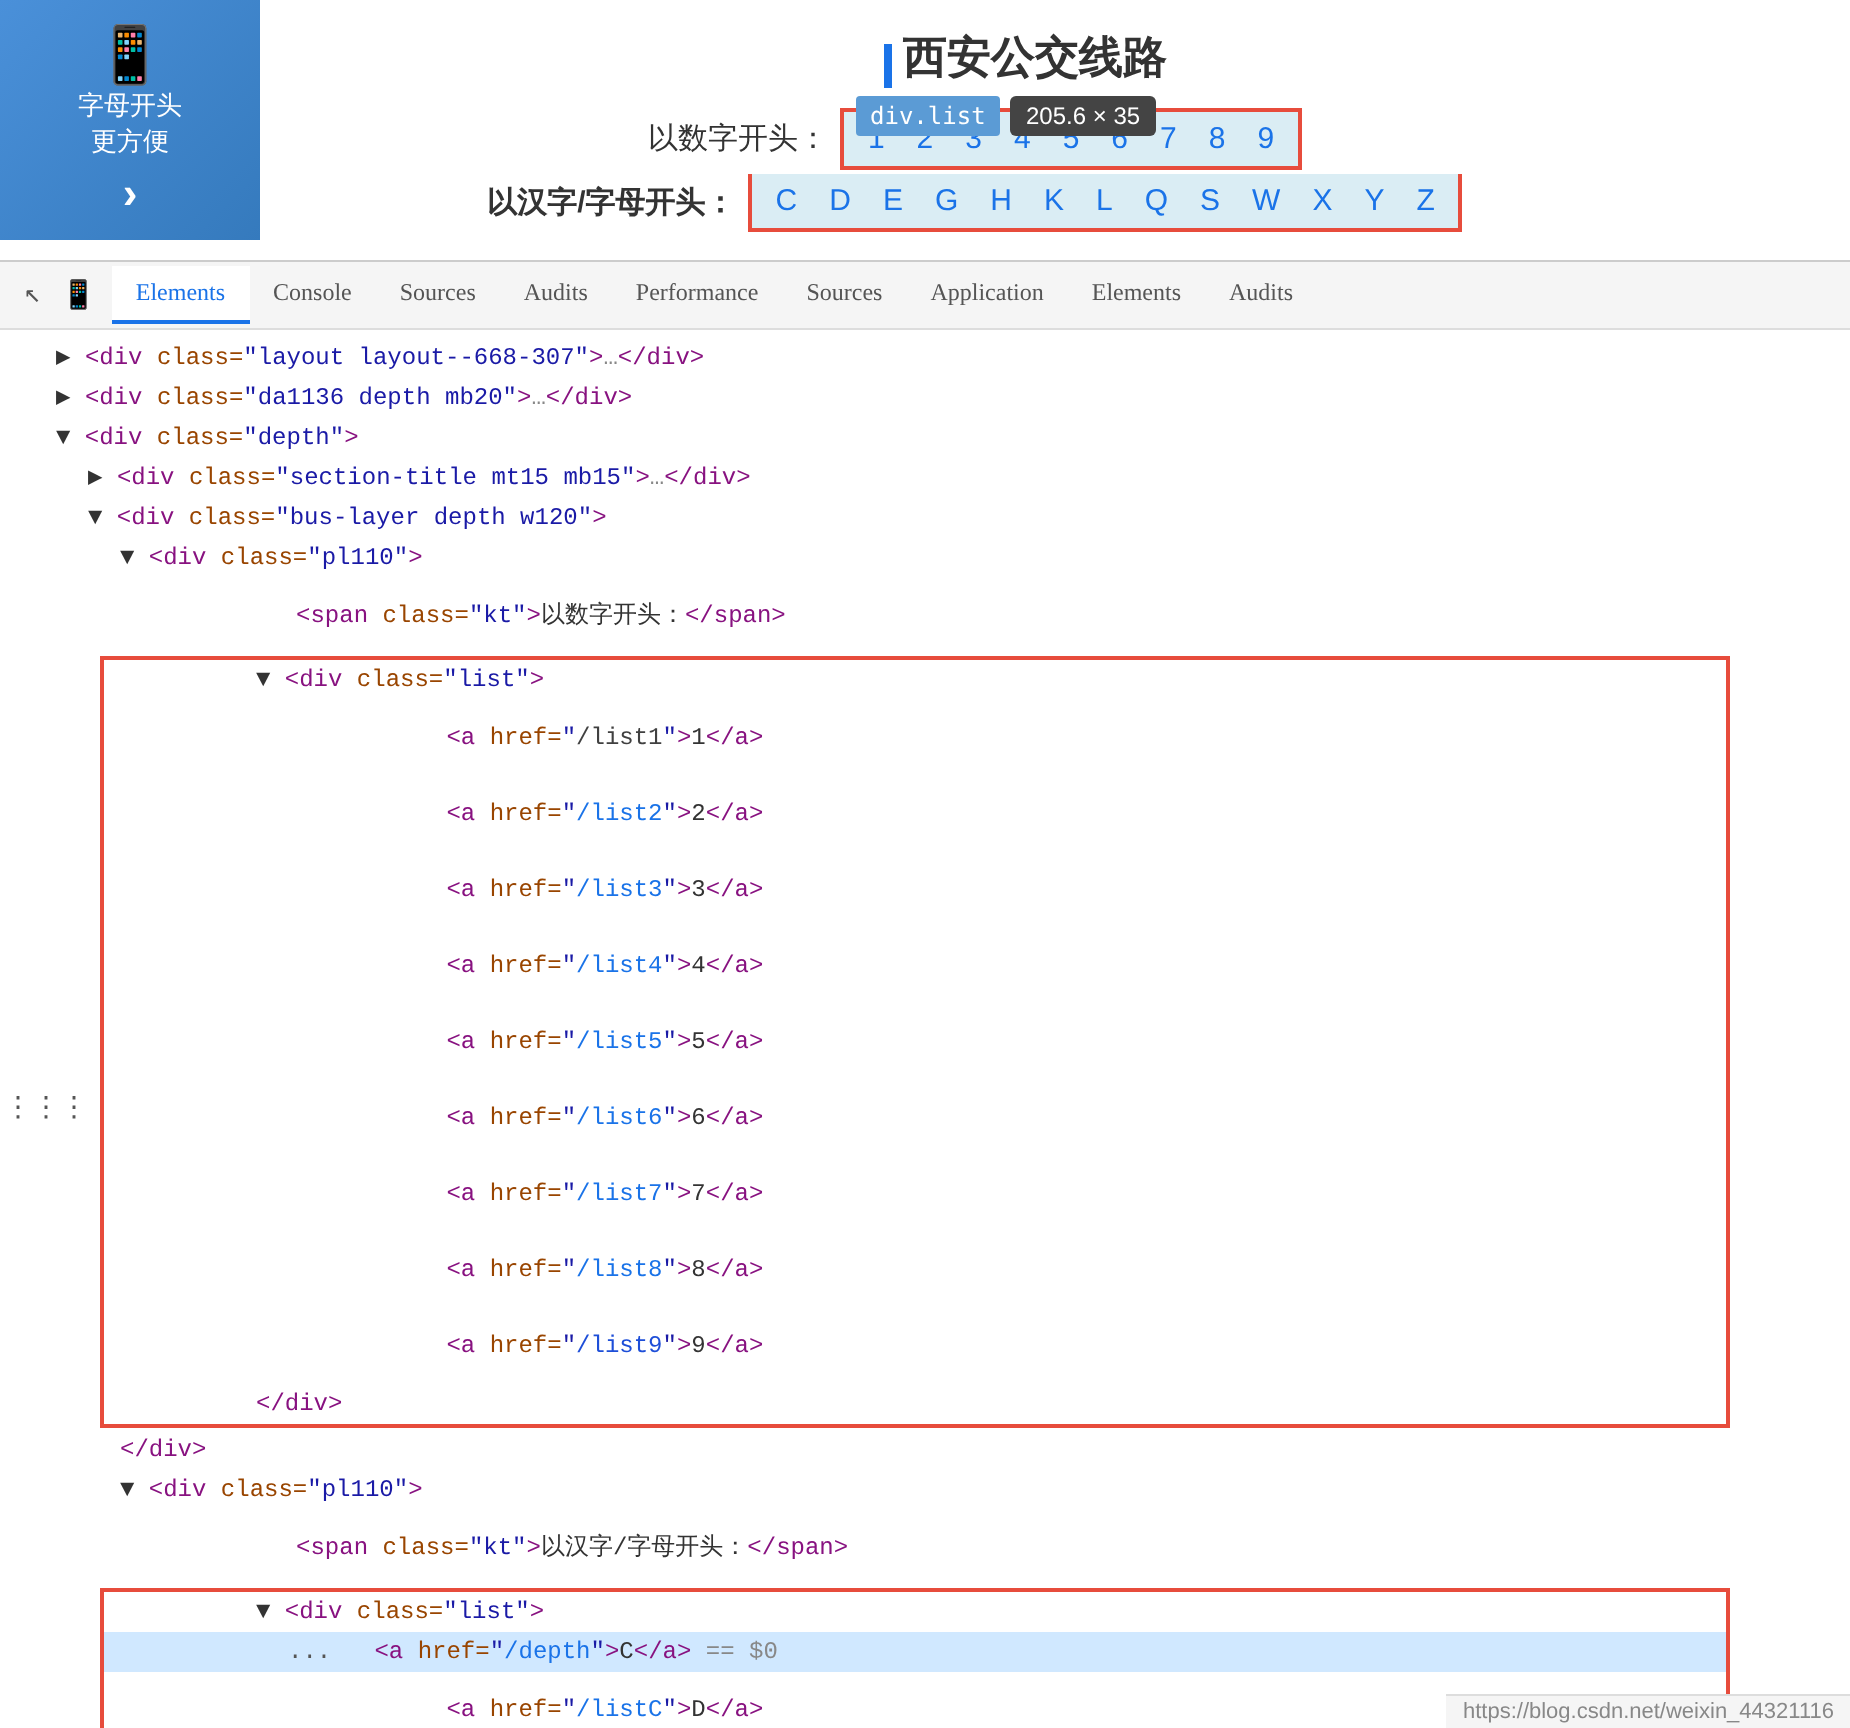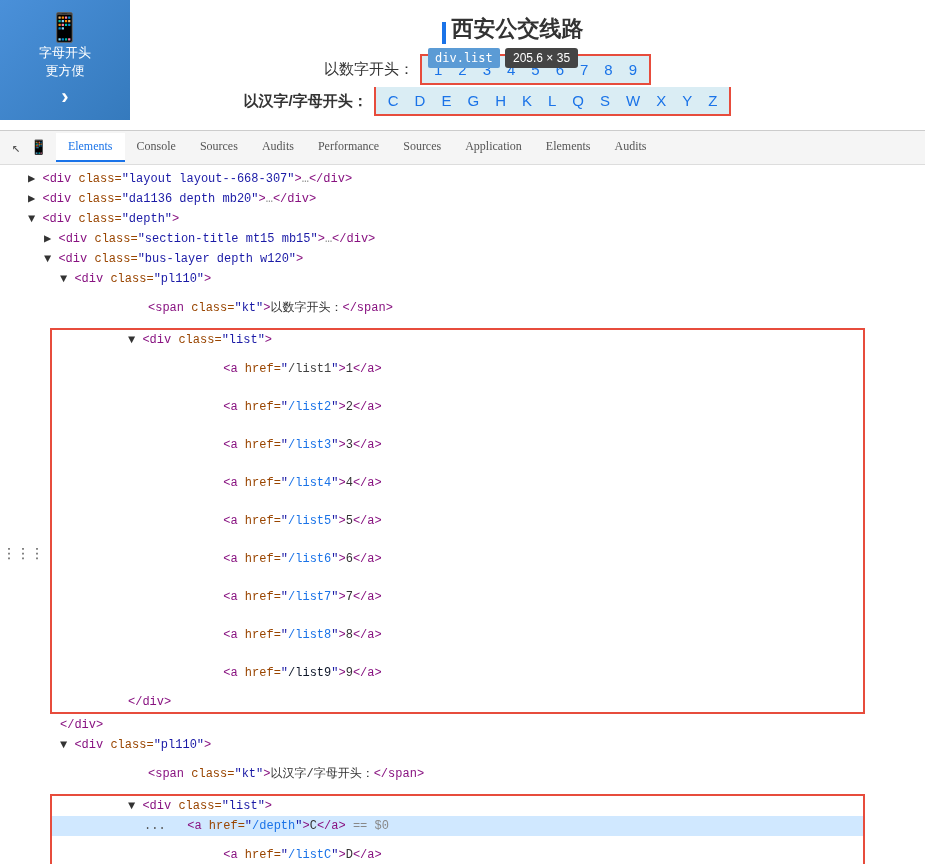--- a/index.html
+++ b/index.html
@@ -200,21 +200,21 @@
       <div class="html-line" style="padding-left:92px;">
         &nbsp;&nbsp;&nbsp;<span style="color:#881280;">&lt;a</span>&nbsp;<span style="color:#994500;">href=</span><span style="color:#1a1aa6;">"<span style="color:#1a73e8;">/list6</span>"</span><span style="color:#881280;">&gt;</span><span style="color:#333;">6</span><span style="color:#881280;">&lt;/a&gt;</span>
       </div>
       <div class="html-line" style="padding-left:92px;">
         &nbsp;&nbsp;&nbsp;<span style="color:#881280;">&lt;a</span>&nbsp;<span style="color:#994500;">href=</span><span style="color:#1a1aa6;">"<span style="color:#1a73e8;">/list7</span>"</span><span style="color:#881280;">&gt;</span><span style="color:#333;">7</span><span style="color:#881280;">&lt;/a&gt;</span>
       </div>
       <div class="html-line" style="padding-left:92px;">
         &nbsp;&nbsp;&nbsp;<span style="color:#881280;">&lt;a</span>&nbsp;<span style="color:#994500;">href=</span><span style="color:#1a1aa6;">"<span style="color:#1a73e8;">/list8</span>"</span><span style="color:#881280;">&gt;</span><span style="color:#333;">8</span><span style="color:#881280;">&lt;/a&gt;</span>
       </div>
       <div class="html-line" style="padding-left:92px;">
-        &nbsp;&nbsp;&nbsp;<span style="color:#881280;">&lt;a</span>&nbsp;<span style="color:#994500;">href=</span><span style="color:#1a1aa6;">"<span style="color:#0f172a;">/list9</span>"</span><span style="color:#881280;">&gt;</span><span style="color:#333;">9</span><span style="color:#881280;">&lt;/a&gt;</span>
+        &nbsp;&nbsp;&nbsp;<span style="color:#881280;">&lt;a</span>&nbsp;<span style="color:#994500;">href=</span><span style="color:#1a1aa6;">"<span style="color:#1d4ed8;">/list9</span>"</span><span style="color:#881280;">&gt;</span><span style="color:#333;">9</span><span style="color:#881280;">&lt;/a&gt;</span>
       </div>
       <div class="html-line" style="padding-left:76px;">
         <span style="color:#881280;">&lt;/div&gt;</span>
       </div>
 
     </div>
 
     <div class="html-line indent-3">
       <span style="color:#881280;">&lt;/div&gt;</span>
     </div>
@@ -231,14 +231,17 @@
       </div>
       <div class="html-line selected" style="padding-left:92px;background:#d0e8ff;">
         <span style="color:#555;">...</span>&nbsp;&nbsp;&nbsp;<span style="color:#881280;">&lt;a</span>&nbsp;<span style="color:#994500;">href=</span><span style="color:#1a1aa6;">"<span style="color:#1a73e8;">/depth</span>"</span><span style="color:#881280;">&gt;</span><span style="color:#333;">C</span><span style="color:#881280;">&lt;/a&gt;</span>&nbsp;<span style="color:#888;">== $0</span>
       </div>
       <div class="html-line" style="padding-left:92px;">
         &nbsp;&nbsp;&nbsp;<span style="color:#881280;">&lt;a</span>&nbsp;<span style="color:#994500;">href=</span><span style="color:#1a1aa6;">"<span style="color:#1a73e8;">/listC</span>"</span><span style="color:#881280;">&gt;</span><span style="color:#333;">D</span><span style="color:#881280;">&lt;/a&gt;</span>
       </div>
 
     </div>
 
+    <div style="position:fixed;bottom:0;right:0;font-size:11px;font-family:sans-serif;color:#888;padding:2px 8px;background:#f5f5f5;border-top:1px solid #ddd;">
+      <span>https://blog.csdn.net/weixin_44321116</span>
+    </div>
   </div>
 </div>
 
 </body></html>

